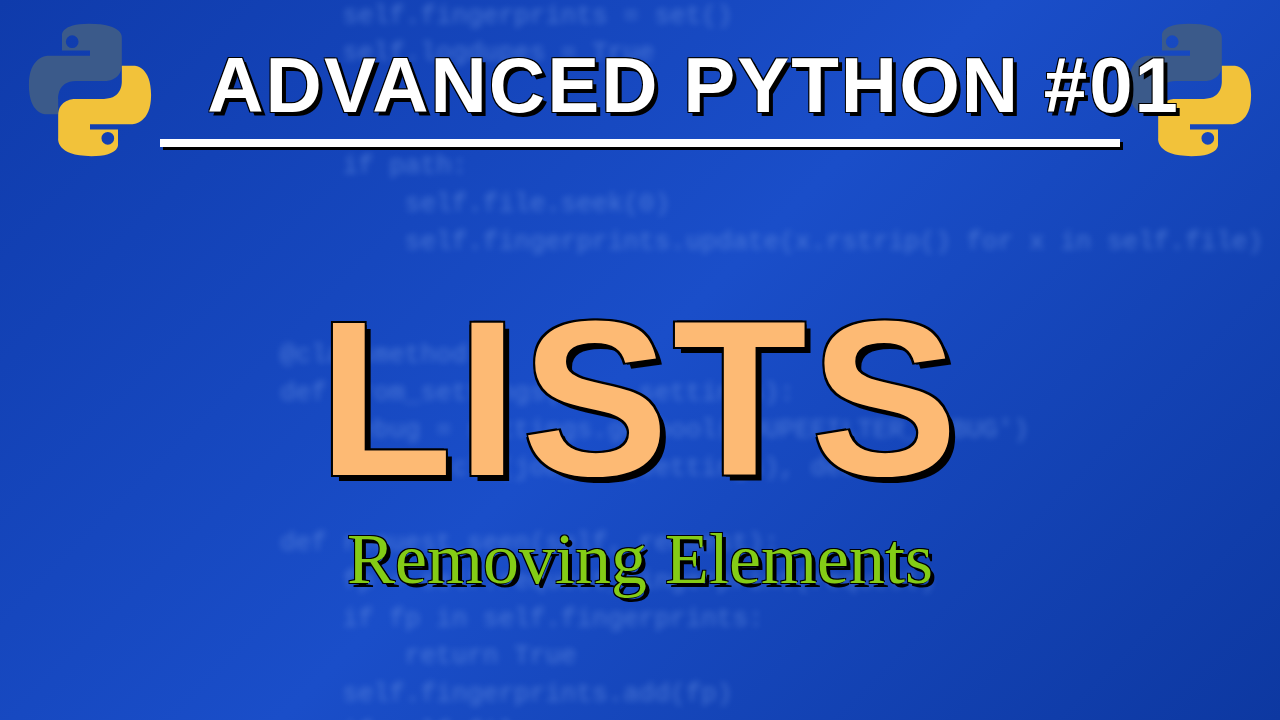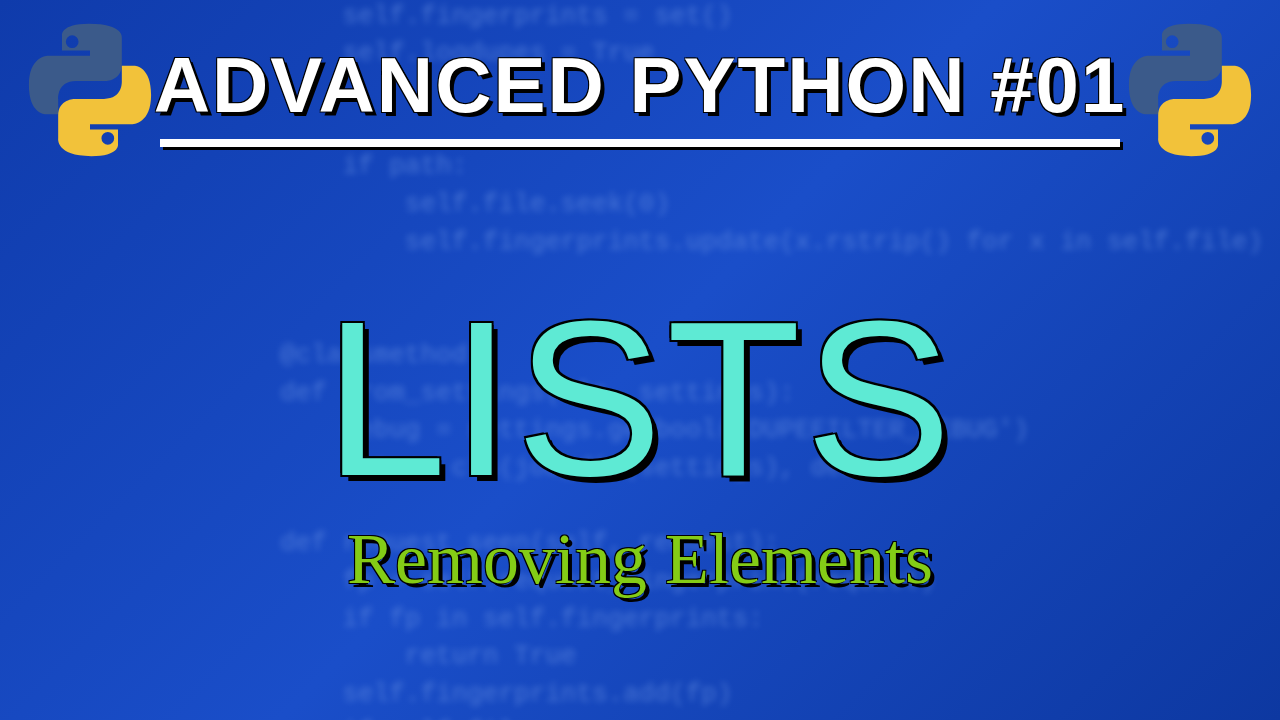--- a/index.html
+++ b/index.html
@@ -37,20 +37,21 @@
       width: 1080px;
       text-align: center;
     }
     .header-title {
       font-size: 78px;
       font-weight: 900;
       color: #fff;
       letter-spacing: 2px;
       text-shadow: 4px 4px 0 #000, -1px -1px 0 #000, 1px -1px 0 #000, -1px 1px 0 #000;
       font-family: Arial, sans-serif;
+      text-align: right;
     }
     .header-rule {
       margin: 8px auto 0;
       width: 960px;
       height: 8px;
       background: #fff;
       box-shadow: 3px 3px 0 #000;
     }
     
     .py-logo {
@@ -63,22 +64,22 @@
     
     .topic {
       position: absolute;
       top: 300px;
       left: 50%;
       transform: translateX(-50%);
       text-align: center;
     }
     .topic-main {
       font-size: 220px;
-      font-weight: 400;
-      color: #5eead4;
+      font-weight: 700;
+      color: #fdba74;
       letter-spacing: 4px;
       line-height: 0.9;
       text-shadow: 6px 6px 0 #000, -2px -2px 0 #000, 2px -2px 0 #000, -2px 2px 0 #000, 2px 2px 0 #000;
       font-family: Arial, sans-serif;
     }
     .topic-sub {
       margin-top: 20px;
       font-size: 72px;
       font-family: "Times New Roman", Georgia, serif;
       color: #84cc16;

